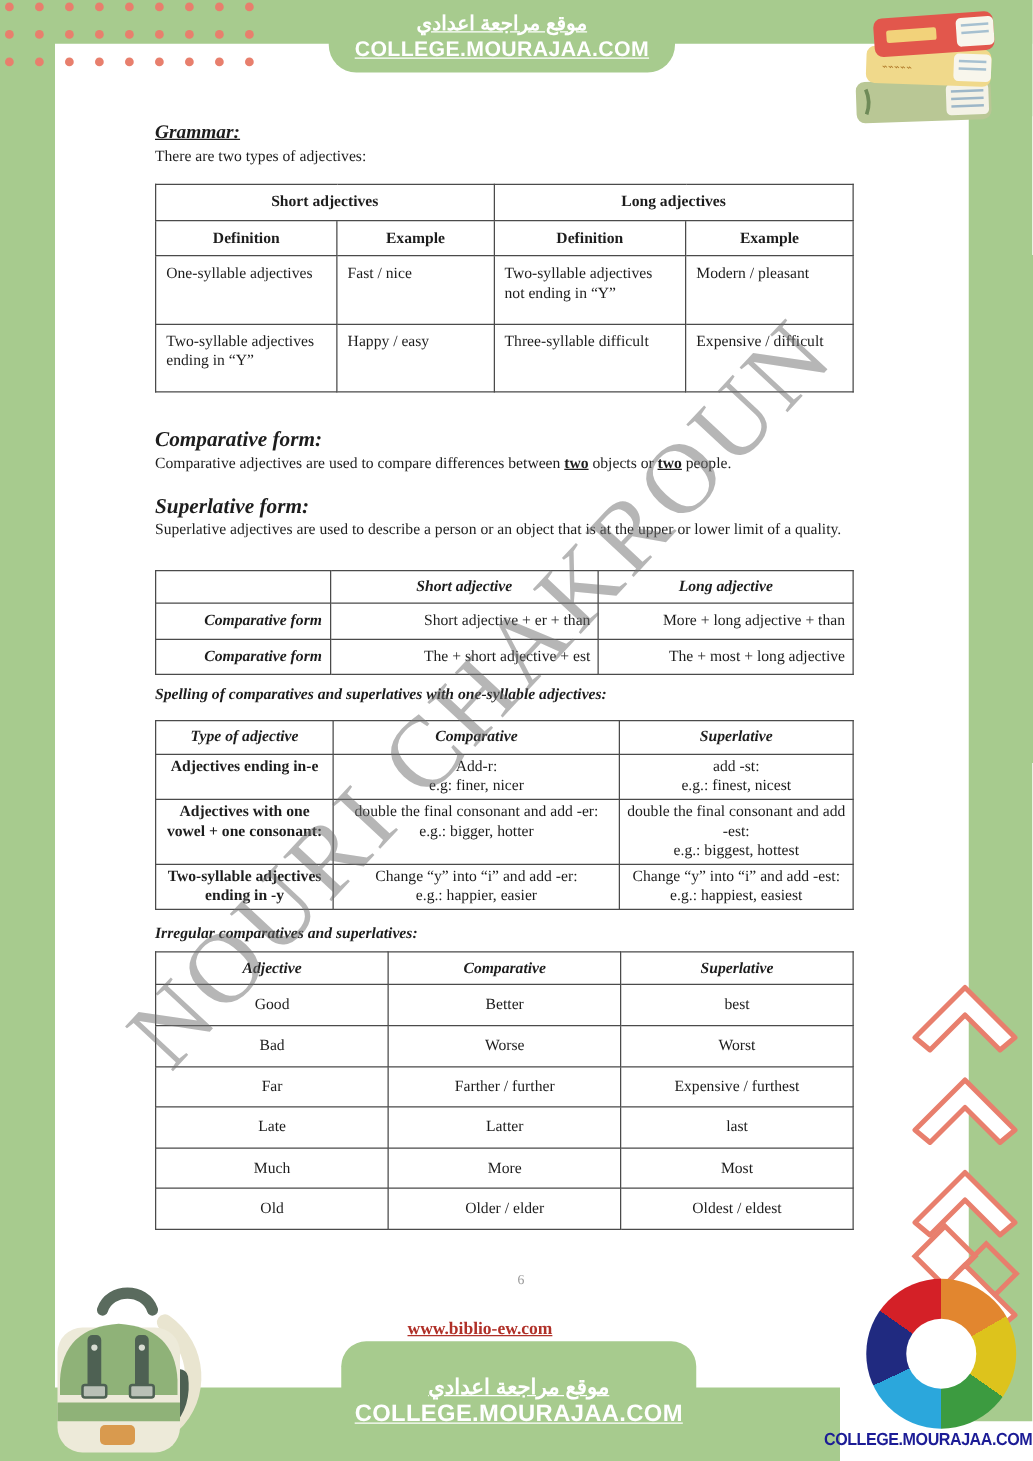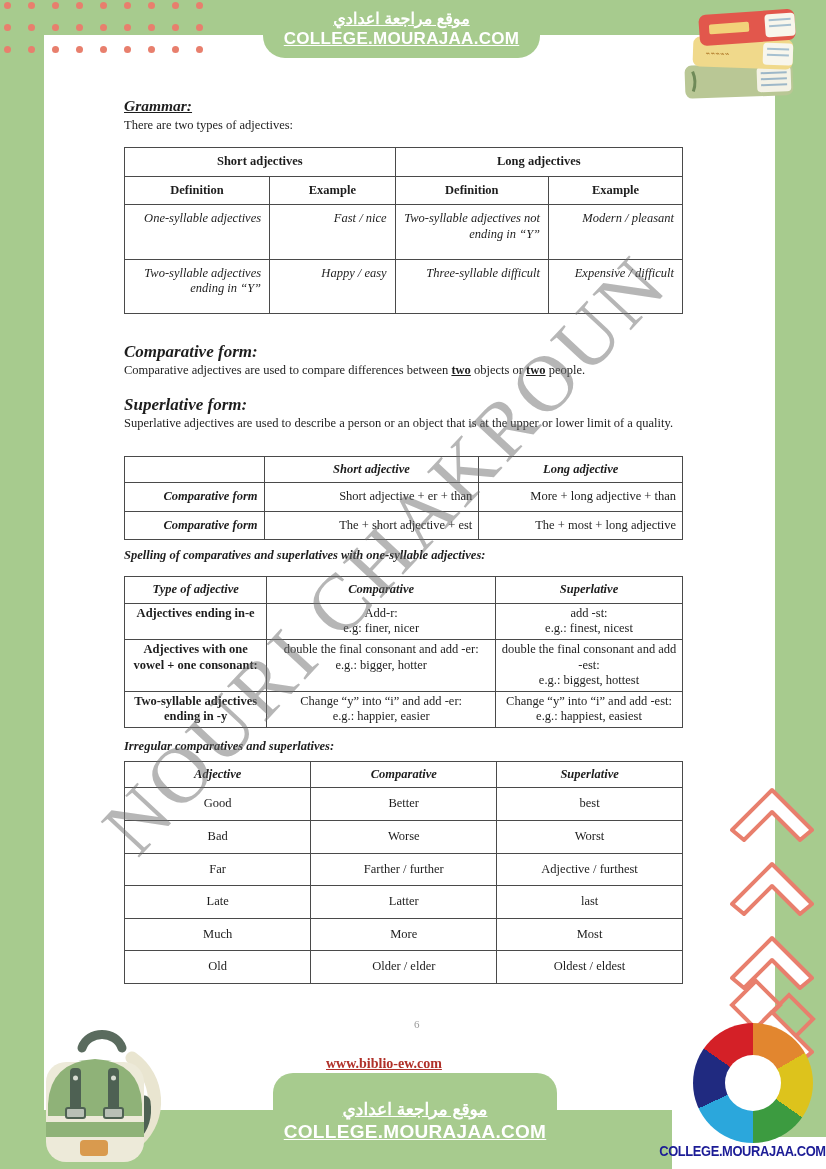--- a/index.html
+++ b/index.html
@@ -45,21 +45,21 @@
   .p-sup{margin:0 0 24px 0;}
   .bu{font-weight:bold;text-decoration:underline;}
   .h-small{font-weight:bold;font-style:italic;margin:0 0 12px 0;}
   .h-irreg{font-weight:bold;font-style:italic;margin:0 0 6px 0;}
 
   table{border-collapse:collapse;width:100%;table-layout:fixed;}
   th,td{border:1px solid #4a4a4a;}
   thead th{font-weight:bold;text-align:center;padding:5px 4px;}
   .t1{margin-bottom:27px;}
   .t1 thead th{padding:6px 4px;}
-  .t1 tbody td{text-align:right;vertical-align:top;padding:6px 8px 16px 8px;font-style:italic;}
+  .t1 tbody td{text-align:left;vertical-align:top;padding:6px 8px 16px 8px;}
   .t2{margin-bottom:8px;}
   .t2 thead th,.t3 thead th,.t4 thead th{font-style:italic;}
   .t2 td{padding:6px 6px;text-align:right;}
   .t2 td:first-child{font-weight:bold;font-style:italic;}
   .t3{margin-bottom:11px;}
   .t3 td{padding:2px 3px;text-align:center;white-space:pre-line;vertical-align:top;}
   .t3 td:first-child{font-weight:bold;}
   .t4 td{padding:8px 4px;text-align:center;}
   .t4 thead th{padding:5px 4px;}
 
@@ -303,21 +303,21 @@
           <td>best</td>
         </tr>
         <tr>
           <td>Bad</td>
           <td>Worse</td>
           <td>Worst</td>
         </tr>
         <tr>
           <td>Far</td>
           <td>Farther / further</td>
-          <td>Adjective / furthest</td>
+          <td>Expensive / furthest</td>
         </tr>
         <tr>
           <td>Late</td>
           <td>Latter</td>
           <td>last</td>
         </tr>
         <tr>
           <td>Much</td>
           <td>More</td>
           <td>Most</td>

